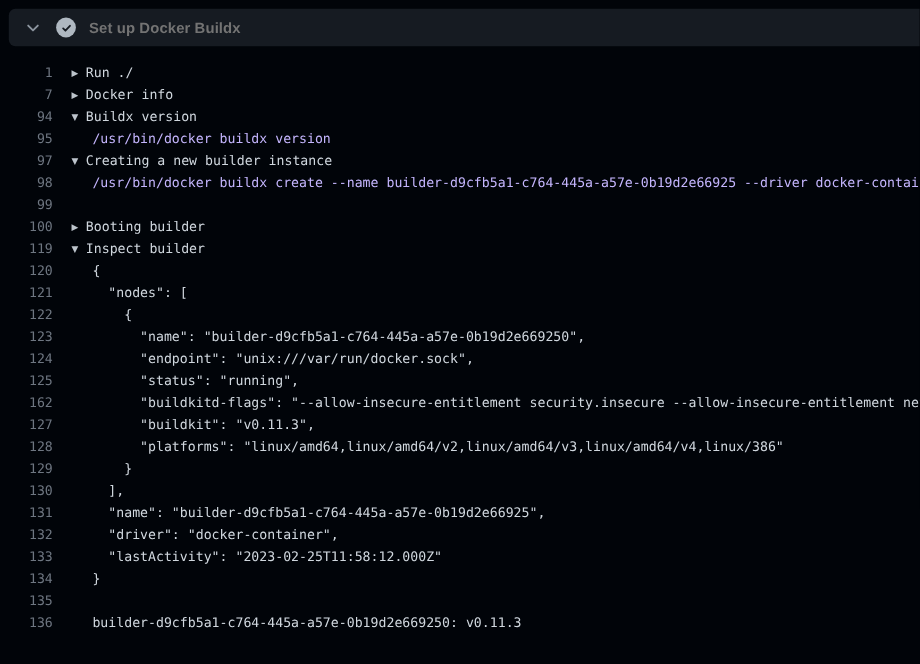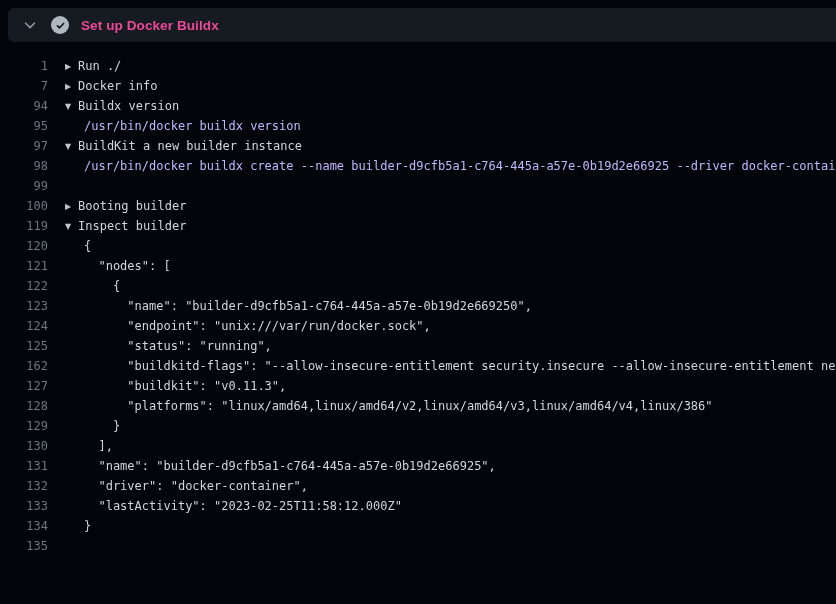--- a/index.html
+++ b/index.html
@@ -32,21 +32,21 @@
     width: 18px; height: 18px;
     margin-left: 11px;
     border-radius: 50%;
     background: #afb8c1;
     display: flex; align-items: center; justify-content: center;
     flex: none;
   }
   .status-circle svg { stroke: #161b22; }
   .step-title {
     margin-left: 12px;
-    color: #ec4899;
+    color: #737373;
     font-size: 13.5px;
     font-weight: 600;
     letter-spacing: 0.1px;
   }
   .log {
     position: absolute;
     left: 0; top: 56px; right: 0;
     font-family: "DejaVu Sans Mono", "Liberation Mono", monospace;
     font-size: 12px;
     line-height: 20px;
@@ -96,34 +96,35 @@
     </svg>
   </span>
   <span class="step-title">Set up Docker Buildx</span>
 </div>
 
 <div class="log">
     <div class="row"><span class="num">1</span><div class="grp"><span class="arrow">▶</span><span>Run ./</span></div></div>
     <div class="row"><span class="num">7</span><div class="grp"><span class="arrow">▶</span><span>Docker info</span></div></div>
     <div class="row"><span class="num">94</span><div class="grp"><span class="arrow">▼</span><span>Buildx version</span></div></div>
     <div class="row"><span class="num">95</span><div class="txt cmd">/usr/bin/docker buildx version</div></div>
-    <div class="row"><span class="num">97</span><div class="grp"><span class="arrow">▼</span><span>BuildKit a new builder instance</span></div></div>
+    <div class="row"><span class="num">97</span><div class="grp"><span class="arrow">▼</span><span>Creating a new builder instance</span></div></div>
     <div class="row"><span class="num">98</span><div class="txt cmd">/usr/bin/docker buildx create --name builder-d9cfb5a1-c764-445a-a57e-0b19d2e66925 --driver docker-container</div></div>
     <div class="row"><span class="num">99</span></div>
     <div class="row"><span class="num">100</span><div class="grp"><span class="arrow">▶</span><span>Booting builder</span></div></div>
     <div class="row"><span class="num">119</span><div class="grp"><span class="arrow">▼</span><span>Inspect builder</span></div></div>
     <div class="row"><span class="num">120</span><div class="txt">{</div></div>
     <div class="row"><span class="num">121</span><div class="txt">  "nodes": [</div></div>
     <div class="row"><span class="num">122</span><div class="txt">    {</div></div>
     <div class="row"><span class="num">123</span><div class="txt">      "name": "builder-d9cfb5a1-c764-445a-a57e-0b19d2e669250",</div></div>
     <div class="row"><span class="num">124</span><div class="txt">      "endpoint": "unix:///var/run/docker.sock",</div></div>
     <div class="row"><span class="num">125</span><div class="txt">      "status": "running",</div></div>
     <div class="row"><span class="num">162</span><div class="txt">      "buildkitd-flags": "--allow-insecure-entitlement security.insecure --allow-insecure-entitlement network.host",</div></div>
     <div class="row"><span class="num">127</span><div class="txt">      "buildkit": "v0.11.3",</div></div>
     <div class="row"><span class="num">128</span><div class="txt">      "platforms": "linux/amd64,linux/amd64/v2,linux/amd64/v3,linux/amd64/v4,linux/386"</div></div>
     <div class="row"><span class="num">129</span><div class="txt">    }</div></div>
     <div class="row"><span class="num">130</span><div class="txt">  ],</div></div>
     <div class="row"><span class="num">131</span><div class="txt">  "name": "builder-d9cfb5a1-c764-445a-a57e-0b19d2e66925",</div></div>
     <div class="row"><span class="num">132</span><div class="txt">  "driver": "docker-container",</div></div>
     <div class="row"><span class="num">133</span><div class="txt">  "lastActivity": "2023-02-25T11:58:12.000Z"</div></div>
     <div class="row"><span class="num">134</span><div class="txt">}</div></div>
     <div class="row"><span class="num">135</span></div>
+    <div class="row"><span class="num">136</span><div class="txt">builder-d9cfb5a1-c764-445a-a57e-0b19d2e669250: v0.11.3</div></div>
   </div>
 
 </body></html>

